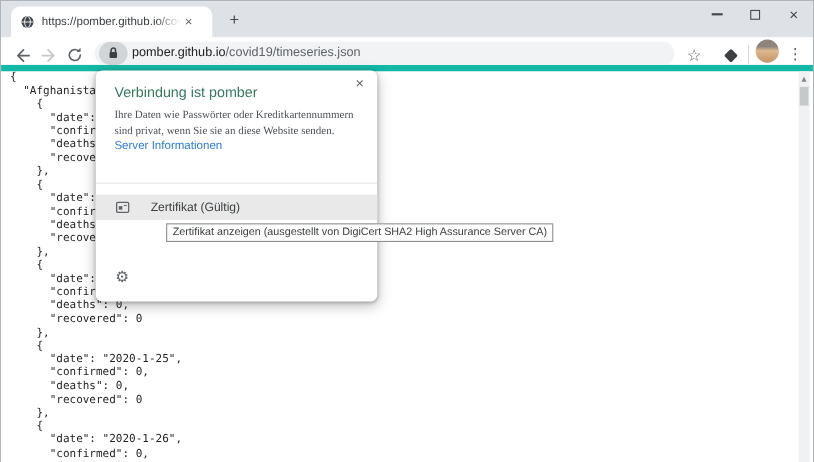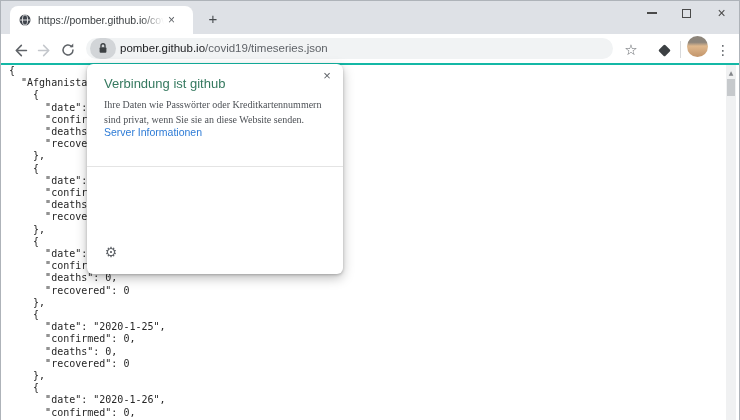--- a/index.html
+++ b/index.html
@@ -21,21 +21,21 @@
   .newtab { position:absolute; left:203px; top:9px; width:18px; height:18px; text-align:center;
             line-height:17px; font-size:15px; color:#45494d; }
   .win-controls { position:absolute; right:0; top:0; height:24px; display:flex; }
   .win-btn { width:35px; height:24px; display:flex; align-items:center; justify-content:center; }
   .glyph-min { width:10px; height:1.4px; background:#4a4a4a; }
   .glyph-max { width:9px; height:9px; border:1.3px solid #4a4a4a; }
   .glyph-close { font-size:14px; color:#4a4a4a; line-height:10px; }
 
   
   .toolbar { position:absolute; left:0; top:33px; width:100%; height:31px; background:#fff;
-             border-bottom:2px solid #14b8a6; }
+             border-bottom:6px solid #14b8a6; }
   .nav-ic { position:absolute; top:5px; width:22px; height:22px; display:flex; align-items:center;
             justify-content:center; border-radius:50%; }
   .omnibox { position:absolute; left:85px; top:4px; width:527px; height:21px; background:#f1f3f4;
              border-radius:11px; }
   .lock-hl { position:absolute; left:4px; top:0; width:26px; height:21px; border-radius:11px;
              background:#d2d5d8; display:flex; align-items:center; justify-content:center; }
   .url { position:absolute; left:34px; top:0; height:21px; line-height:21px; font-size:11.5px;
          white-space:nowrap; }
   .url .domain { color:#202124; }
   .url .path   { color:#5f6368; }
@@ -189,28 +189,39 @@
       "recovered": 0
     },</pre>
     <div class="scrollbar">
       <span class="sb-up">▲</span>
       <div class="sb-thumb"></div>
     </div>
   </div>
 
   <div class="popup">
     <div class="popup-close">×</div>
-    <div class="popup-title">Verbindung ist github</div>
+    <div class="popup-title">Verbindung ist pomber</div>
     <div class="popup-body">Ihre Daten wie Passwörter oder Kreditkartennummern sind privat, wenn Sie sie an diese Website senden.</div>
     <div class="popup-link">Server Informationen</div>
     <div class="popup-divider"></div>
 
+    <div class="menu-row hl" style="top:113px;">
+      <span class="menu-icon">
+        <svg width="13" height="13" viewBox="0 0 13 13">
+          <rect x="1" y="2" width="11" height="9" rx="1.2" stroke="#5f6368" stroke-width="1.2" fill="none"></rect>
+          <rect x="3" y="5.4" width="3.2" height="3.2" fill="#5f6368"></rect>
+          <path d="M7.6 4.8 H10.2" stroke="#5f6368" stroke-width="1.1"></path>
+        </svg>
+      </span>
+      <span class="menu-label">Zertifikat (Gültig)</span>
+    </div>
 
 
     <div class="menu-row" style="top:176px;">
       <span class="menu-icon">
         <span class="gear-glyph">⚙</span>
       </span>
     </div>
   </div>
 
+  <div class="tooltip">Zertifikat anzeigen (ausgestellt von DigiCert SHA2 High Assurance Server CA)</div>
 
 </div>
 
 </body></html>

